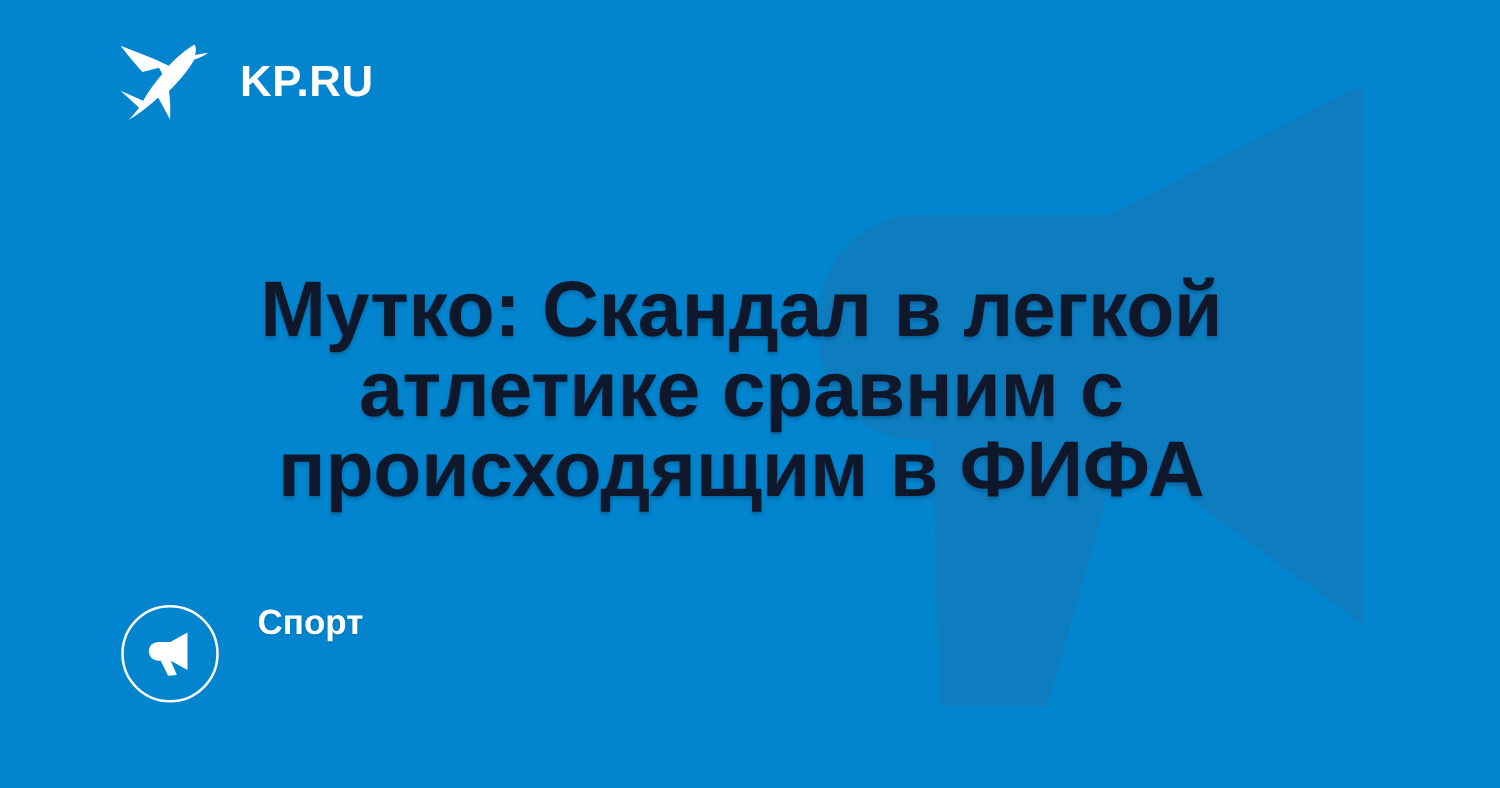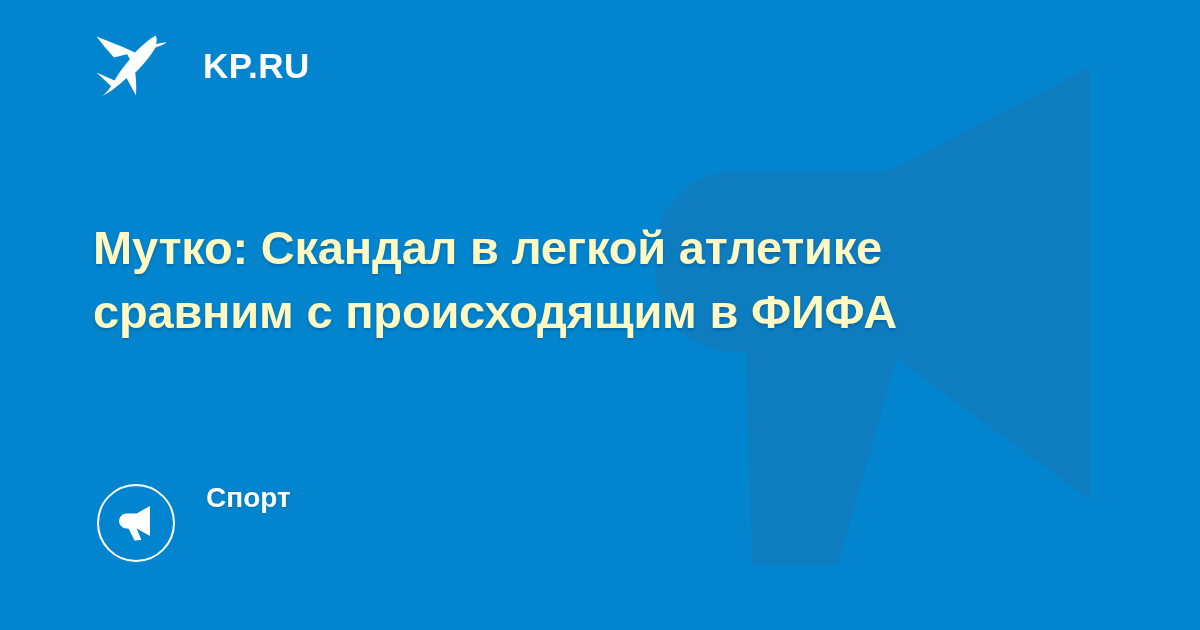--- a/index.html
+++ b/index.html
@@ -40,41 +40,42 @@
     display: flex;
     align-items: center;
     height: 60px;
   }
   #brand-bird {
     width: 74px;
     height: 62px;
     display: block;
   }
   #brand-name {
-    margin-left: 36px;
+    margin-left: 25px;
     color: #ffffff;
     font-size: 35px;
     font-weight: bold;
     letter-spacing: 0.5px;
     line-height: 1;
     white-space: nowrap;
   }
 
   
   #headline {
     position: absolute;
     left: 93px;
     top: 216px;
     width: 1000px;
-    color: #fef9c3;
-    font-size: 47px;
+    color: #0f172a;
+    font-size: 63px;
     font-weight: bold;
     line-height: 64px;
     letter-spacing: -0.2px;
     text-shadow: 0 2px 3px rgba(0, 40, 75, 0.28);
+    text-align: center;
   }
 
   
   #category {
     position: absolute;
     left: 97px;
     top: 484px;
     display: flex;
     height: 80px;
   }

